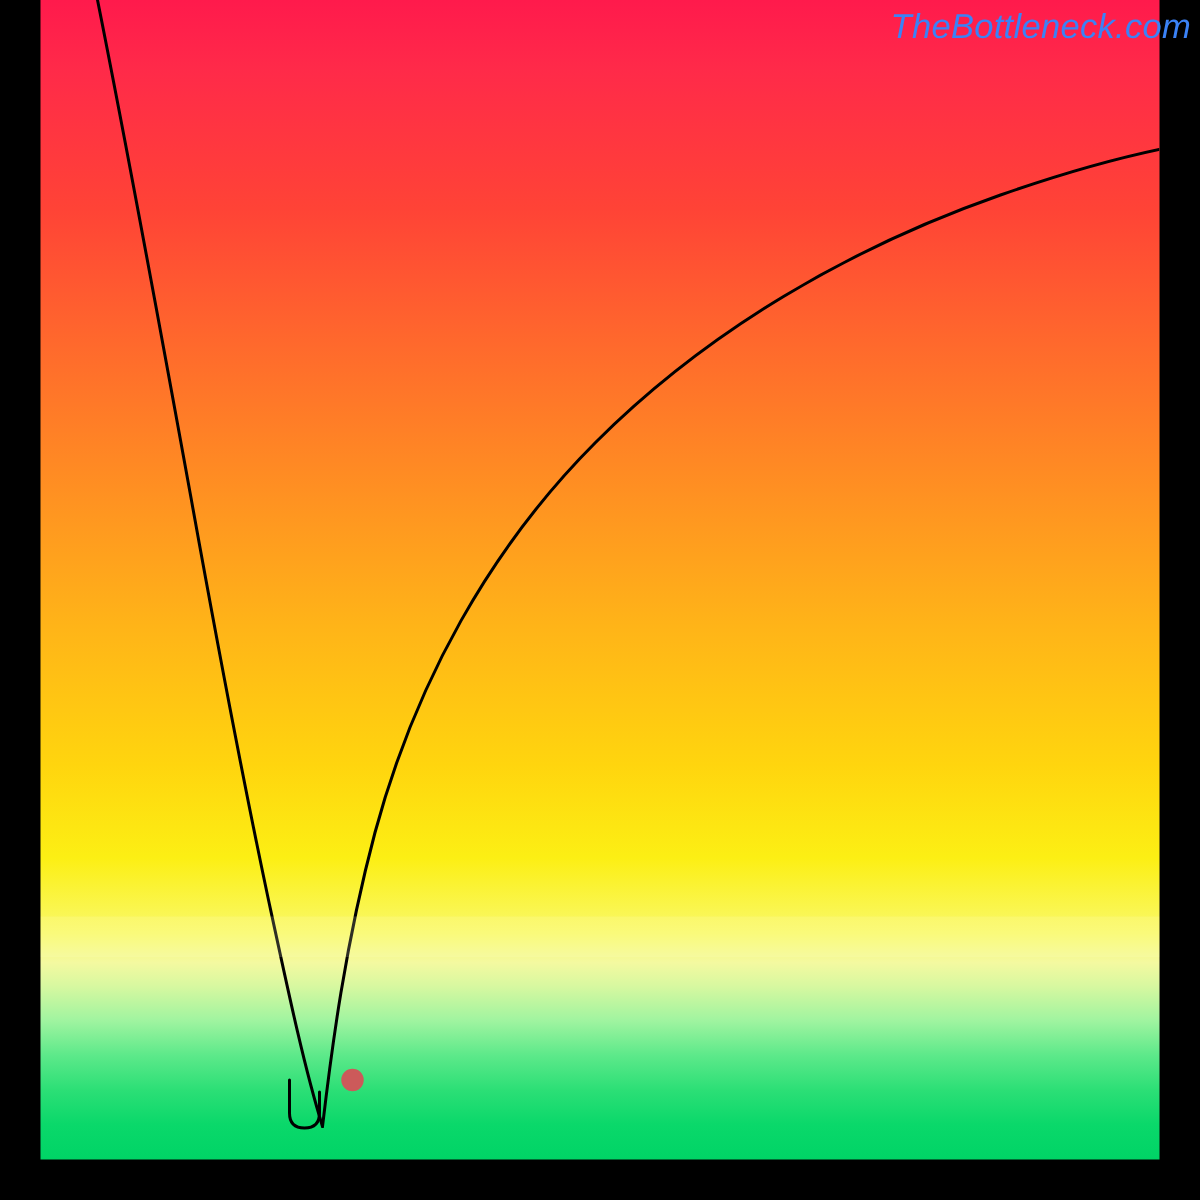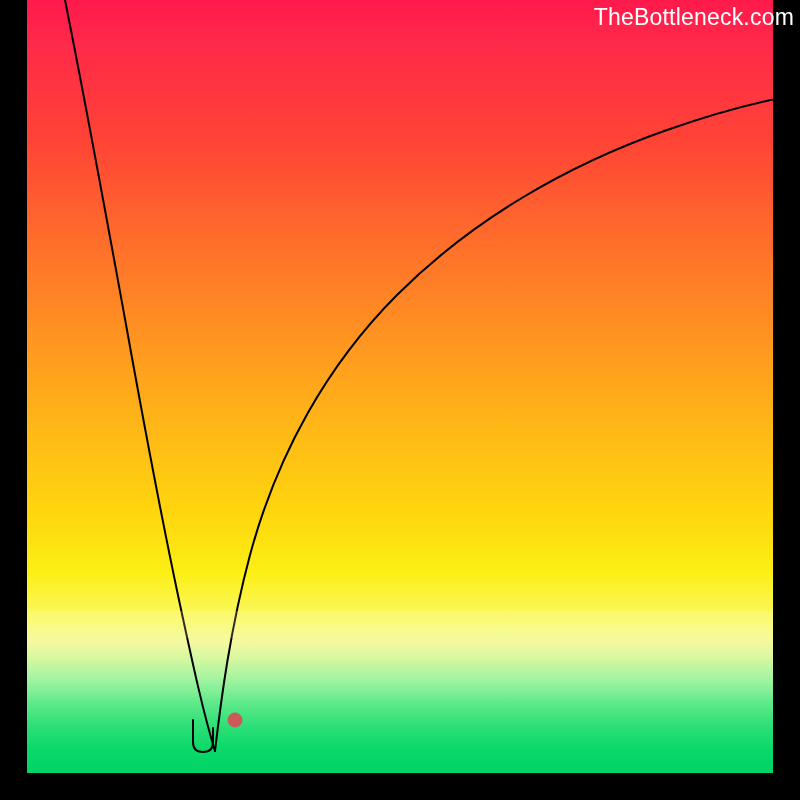--- a/index.html
+++ b/index.html
@@ -45,25 +45,26 @@
     top: 79%;
     width: 100%;
     height: 3.5%;
     background: rgba(255,255,200,0.18);
     pointer-events: none;
   }
   .watermark {
     position: absolute;
     right: 6px;
     top: 4px;
-    color: #ffffff;
+    color: #3b82f6;
     font-size: 23px;
     letter-spacing: 0.2px;
     font-weight: 500;
     user-select: none;
+    font-style: italic;
   }
   svg.curves {
     position: absolute;
     inset: 0;
     width: 100%;
     height: 100%;
   }
   svg.curves path {
     fill: none;
     stroke: #000;

